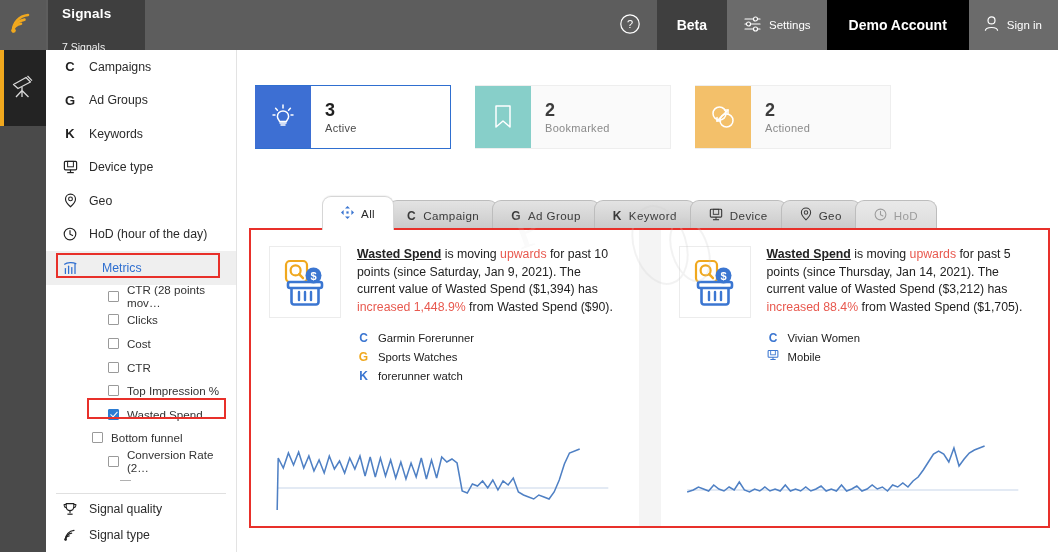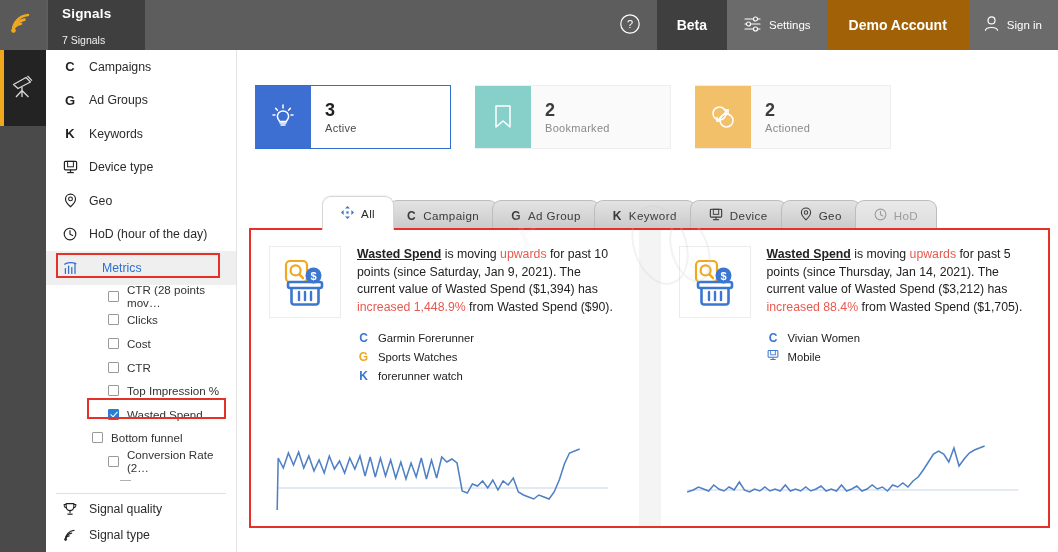--- a/index.html
+++ b/index.html
@@ -31,30 +31,30 @@
   
   .header {
     position:absolute; left:46px; top:0; width:1012px; height:50px;
     background:#5d5d5d;
   }
   .hdr-signals {
     position:absolute; left:2px; top:0; width:97px; height:50px;
     background:#3f3f3f; padding:6px 0 0 14px; color:#fff;
   }
   .hdr-signals .t1 { font-size:13.5px; font-weight:bold; letter-spacing:.2px; line-height:16px; }
-  .hdr-signals .t2 { font-size:10.5px; font-weight:normal; line-height:14px; margin-top:11px; color:#f2f2f2;}
+  .hdr-signals .t2 { font-size:10.5px; font-weight:normal; line-height:14px; margin-top:18px; color:#f2f2f2;}
   .hdr-right { position:absolute; right:0; top:0; height:50px; display:flex; align-items:stretch; }
   .hdr-item {
     display:flex; align-items:center; gap:7px; padding:0 14px;
     color:#ffffff; font-size:12px; height:50px;
   }
   .hdr-help { padding:0 16px; }
   .hdr-beta { background:#3f3f3f; font-weight:bold; font-size:14px; padding:0 20px; }
   .hdr-settings { background:#6b6b6b; font-size:11.5px; padding:0 16px; }
-  .hdr-demo { background:#a16207; font-weight:bold; font-size:14px; padding:0 22px; }
+  .hdr-demo { background:#000000; font-weight:bold; font-size:14px; padding:0 22px; }
   .hdr-signin { background:#6b6b6b; font-size:11.5px; padding:0 16px 0 14px;justify-content:space-between; }
 
   
   .sidebar {
     position:absolute; left:46px; top:50px; width:191px; height:502px;
     background:#ffffff; border-right:1px solid #e3e3e3;
     overflow:hidden;
   }
   .nav-item {
     display:flex; align-items:center; height:33.5px; padding-left:16px; gap:11px;

